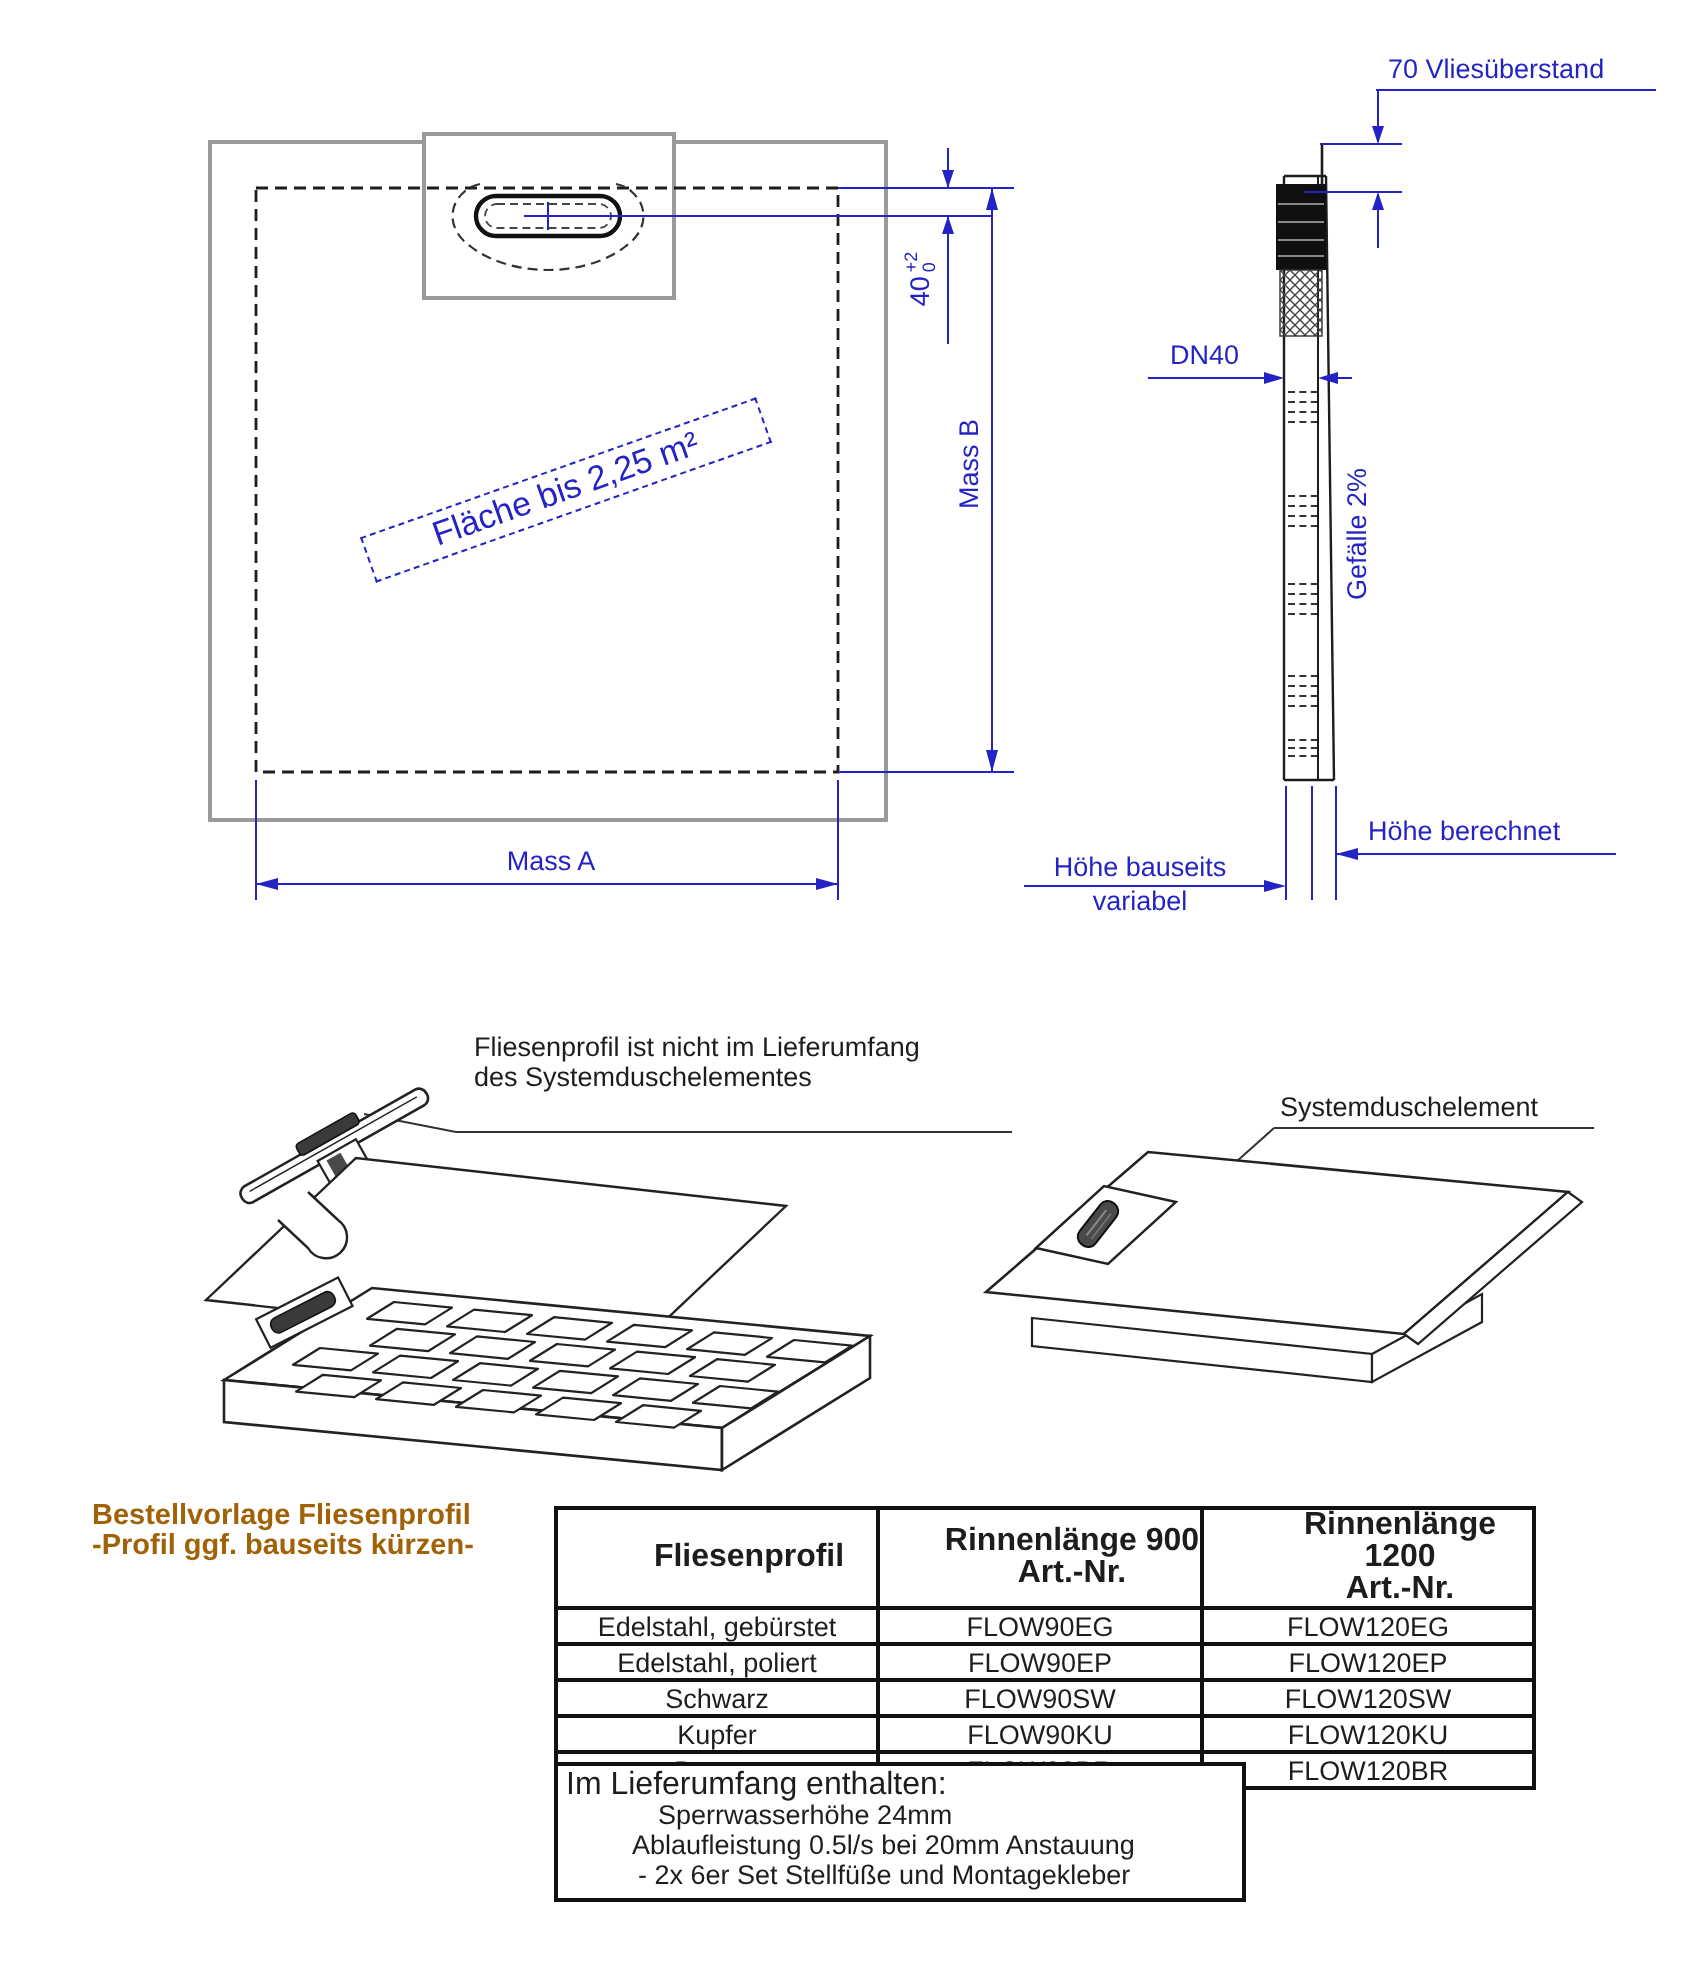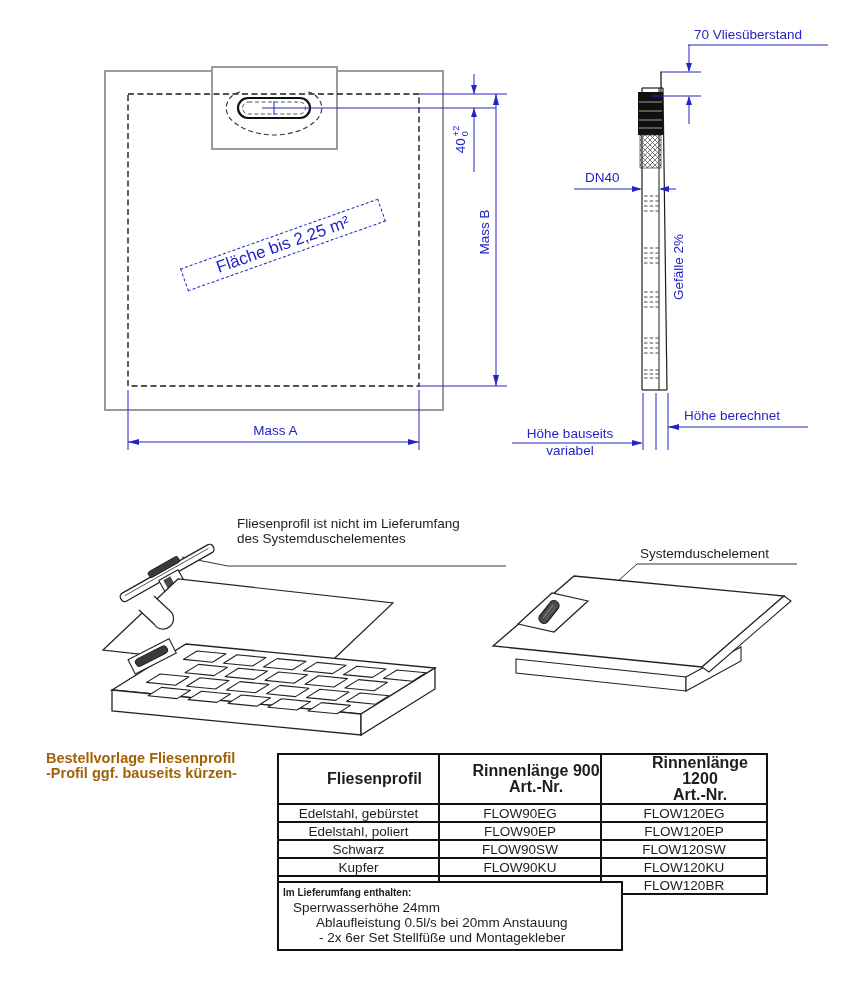--- a/index.html
+++ b/index.html
@@ -33,23 +33,23 @@
     border:2px solid #111; text-align:center; vertical-align:middle; padding:0;
     font-size:13.5px; color:#1d1d1d; overflow:hidden;
   }
   table.parts th { font-weight:bold; font-size:16px; line-height:16px; height:40px;padding-left:32px; }
   table.parts td { height:16px; line-height:15px; }
   .included-box {
     position:absolute; left:277px; top:881px; width:342px;
     border:2px solid #111; background:#fff; padding:2px 0 4px 0;
     font-size:13.5px; line-height:15px; color:#1d1d1d;
   }
-  .included-box .title { font-weight:bold; font-size:10px; padding-left:4px; }
+  .included-box .title { font-weight:normal; font-size:16px; padding-left:4px; }
   .included-box .it0 { padding-left:24px; }
-  .included-box .it1 { padding-left:14px; }
+  .included-box .it1 { padding-left:50px; }
   .included-box .it2 { padding-left:37px; }
   .included-box .it3 { padding-left:40px; }
 </style>
 </head>
 <body>
 
 <div class="canvas">
 
   <svg style="left:90px; top:55px;" width="430" height="410" viewBox="90 55 430 410">
 

